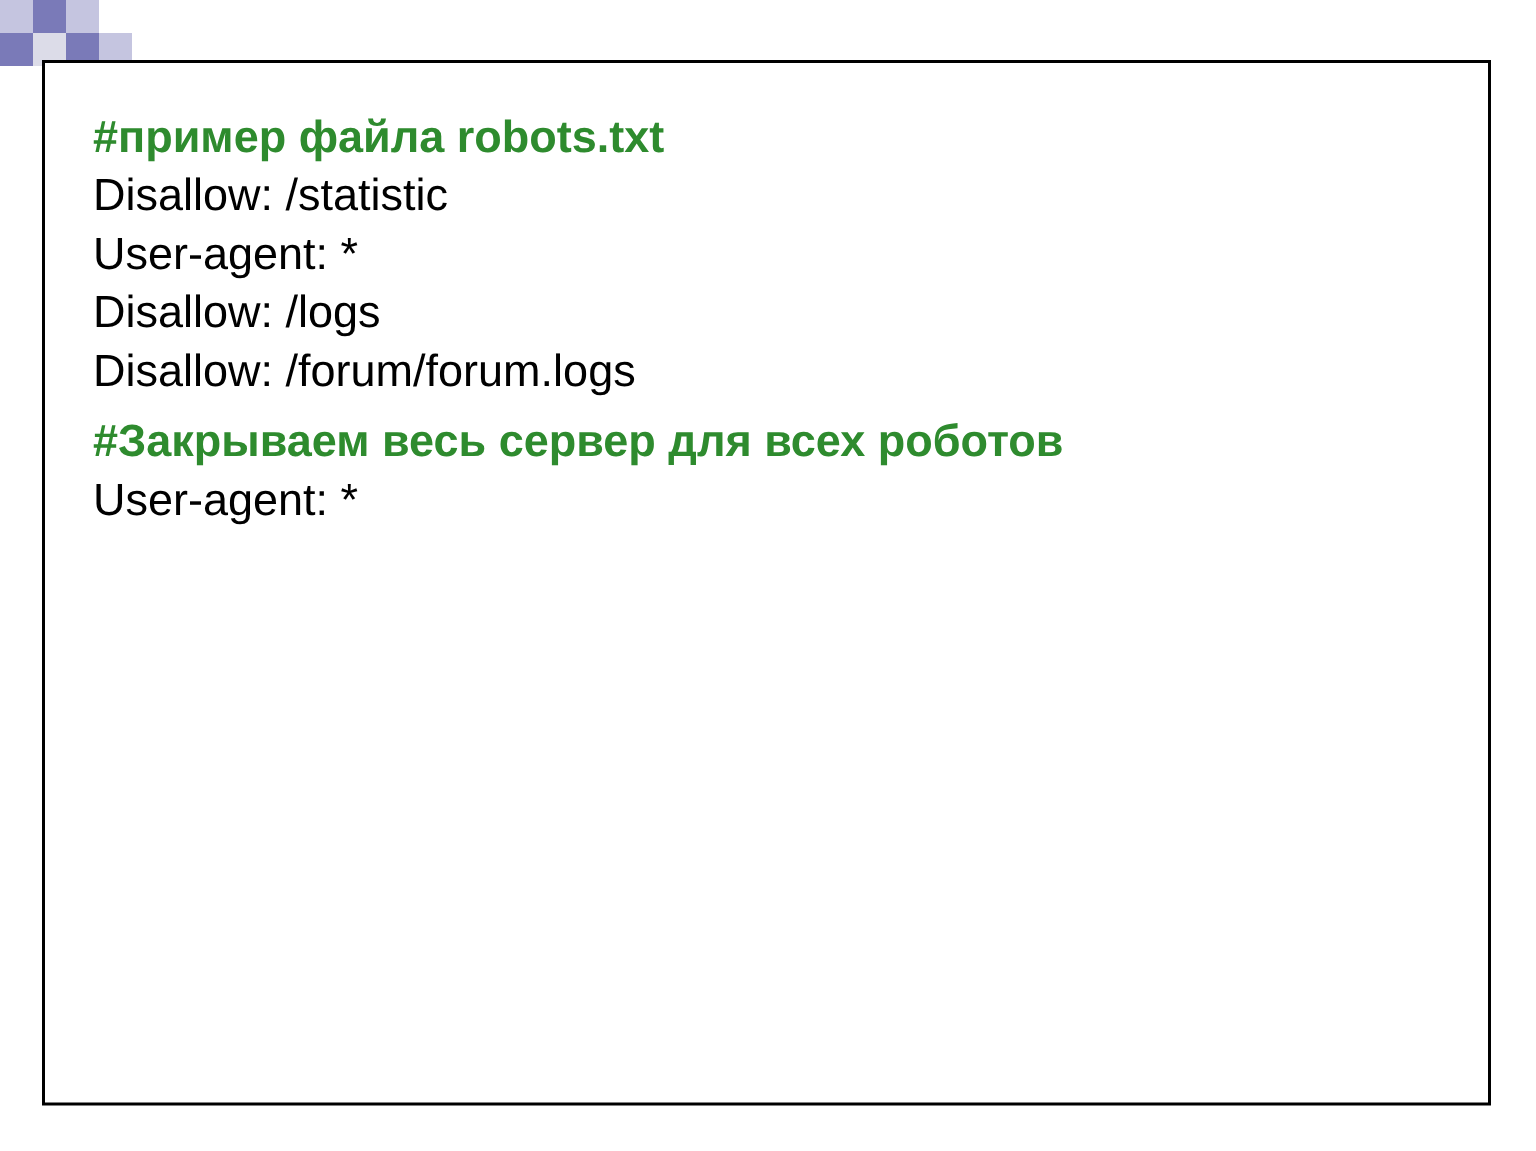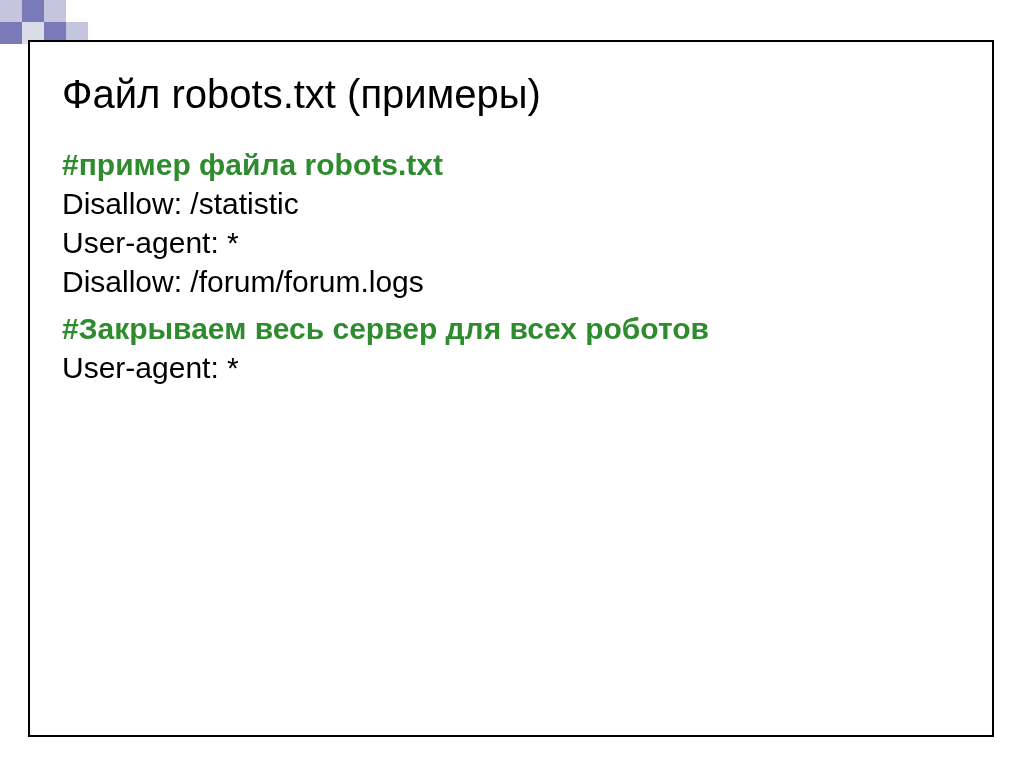--- a/index.html
+++ b/index.html
@@ -75,26 +75,26 @@
   <div class="square sq2"></div>
   <div class="square sq3"></div>
   <div class="square sq4"></div>
   <div class="square sq5"></div>
   <div class="square sq6"></div>
   <div class="square sq7"></div>
   <div class="square sq8"></div>
 </div>
 
 <div class="content-frame">
-  <h1 class="slide-title">Файл robots.txt (примеры)</h1>
 
   <div class="code-block">
     <div class="code-line comment">#пример файла robots.txt</div>
     <div class="code-line">Disallow: /statistic</div>
     <div class="code-line">User-agent: *</div>
+    <div class="code-line">Disallow: /logs</div>
     <div class="code-line">Disallow: /forum/forum.logs</div>
   </div>
 
   <div class="section-gap"></div>
 
   <div class="code-block">
     <div class="code-line comment">#Закрываем весь сервер для всех роботов</div>
     <div class="code-line">User-agent: *</div>
   </div>
 </div>

